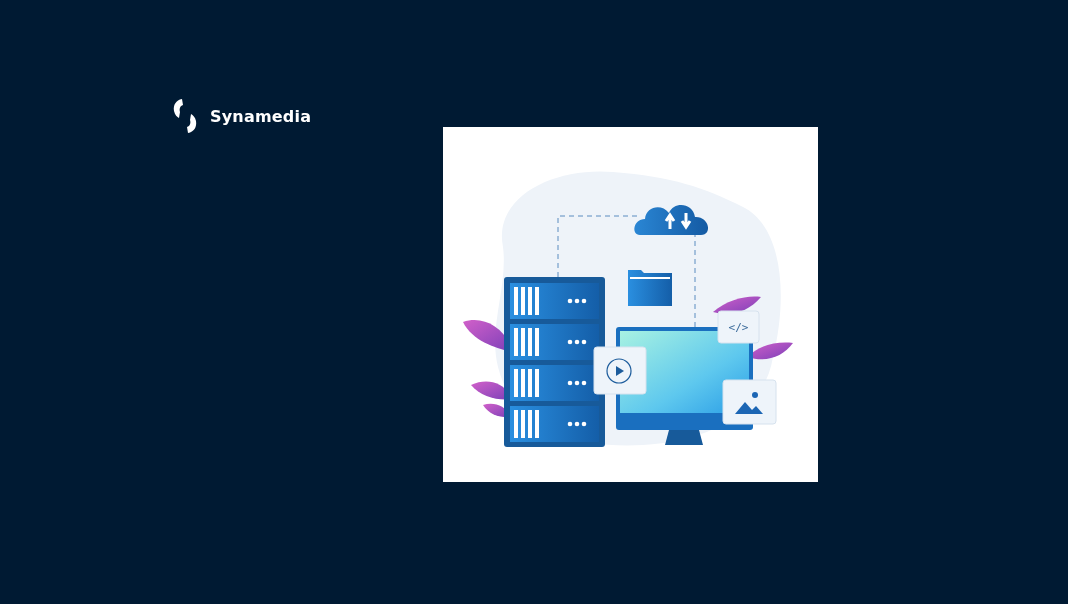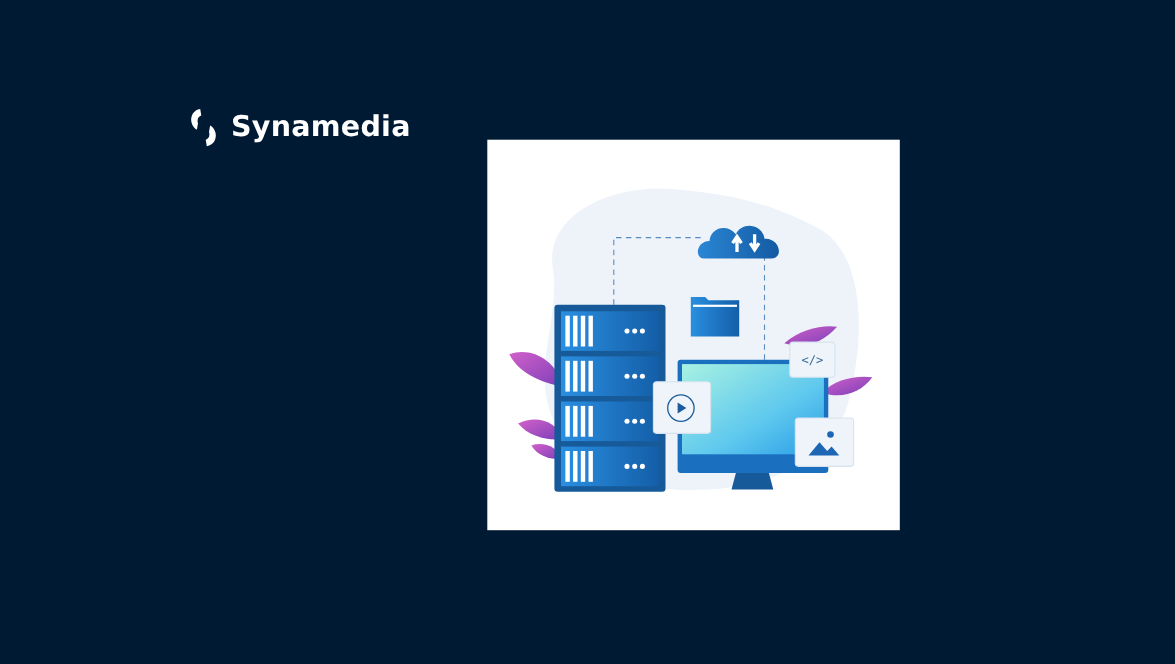--- a/index.html
+++ b/index.html
@@ -1,19 +1,19 @@
 <!DOCTYPE html>
 <html><head>
 <meta charset="utf-8">
 <style>
   html, body { margin:0; padding:0; }
   body { width:1068px; height:604px; background:#001a33; position:relative; overflow:hidden; font-family:"DejaVu Sans", sans-serif; }
   .logo { position:absolute; left:170px; top:96px; display:flex; align-items:center; gap:10px; }
   .logo-mark { width:30px; height:40px; }
-  .logo-text { color:#ffffff; font-size:26px; font-weight:bold; letter-spacing:0.2px; font-family:"DejaVu Sans", sans-serif; }
+  .logo-text { color:#ffffff; font-size:16px; font-weight:bold; letter-spacing:0.2px; font-family:"DejaVu Sans", sans-serif; }
   .illus { position:absolute; left:443px; top:127px; width:375px; height:355px; background:#ffffff; }
   .illus svg { width:375px; height:355px; display:block; }
 </style>
 </head>
 <body>
 
 <div class="logo">
   <svg class="logo-mark" viewBox="0 0 30 40">
     <path d="M12 3 C6 4 3 9 4 15 C5 19 7 21 9 22 L10 16 C9 13 10 10 13 9 Z" fill="#ffffff"></path>
     <path d="M18 37 C24 36 27 31 26 25 C25 21 23 19 21 18 L20 24 C21 27 20 30 17 31 Z" fill="#ffffff"></path>

